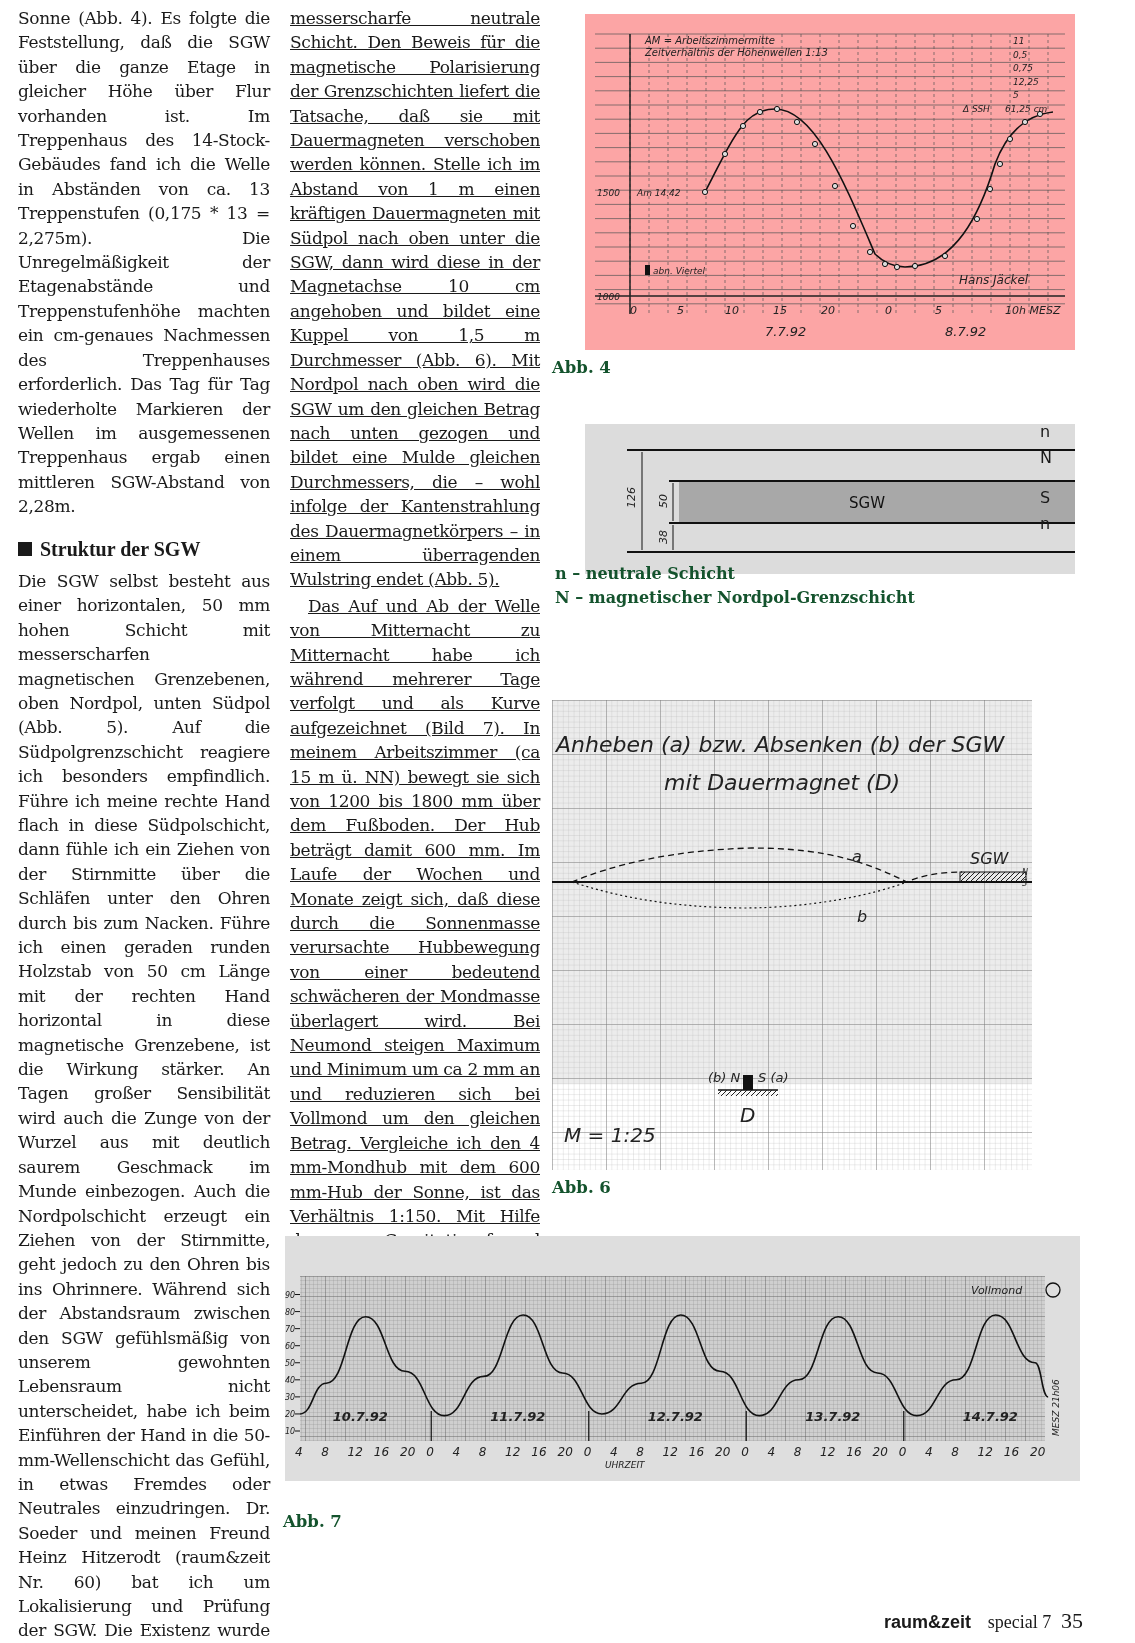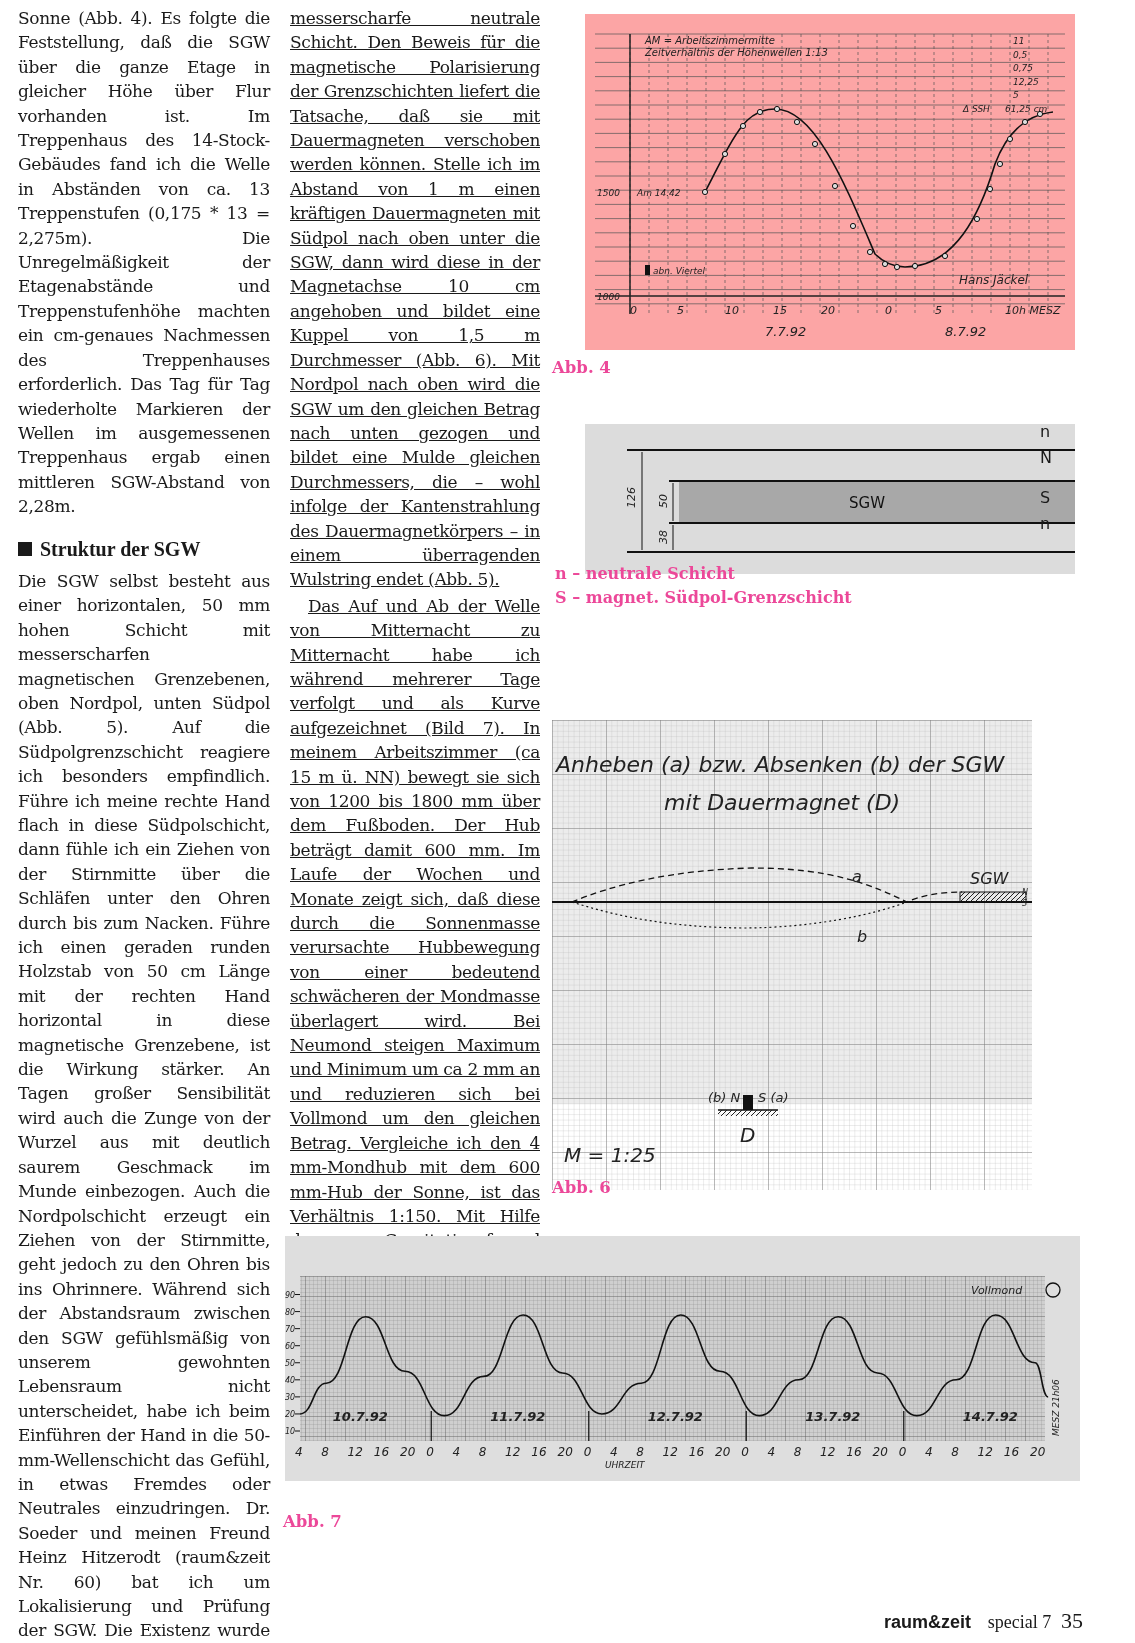--- a/index.html
+++ b/index.html
@@ -9,21 +9,21 @@
          font-family: "DejaVu Serif", serif; letter-spacing: -0.35px; }
   .col p { margin: 0; hyphens: none; }
   .col p.indent { text-indent: 18px; margin-top: 2px; }
   #col1 { left: 18px; top: 6px; width: 252px; }
   #col2 { left: 290px; top: 6px; width: 250px; text-decoration: underline; }
   .heading { font-family: Liberation Serif, serif; font-weight: bold; font-size: 20px;
              margin: 18px 0 8px 0; letter-spacing: 0; display: flex; align-items: center; }
   .heading .sq { display: inline-block; width: 14px; height: 14px; background: #1a1a1a; margin-right: 8px; }
   .fig { position: absolute; background: #fca5a5; }
   .fig svg { display: block; }
-  .caption { position: absolute; font-family: "DejaVu Serif", serif; font-weight: bold; font-size: 16.5px; line-height: 24px; color: #ec4899; }
+  .caption { position: absolute; font-family: "DejaVu Serif", serif; font-weight: bold; font-size: 16.5px; line-height: 24px; color: #14532d; }
   .hand { font-family: "DejaVu Sans", sans-serif; font-style: italic; fill: #222; }
   .footer { position: absolute; right: 52px; top: 1608px; font-size: 18px; }
   .footer .brand { font-family: "Liberation Sans", sans-serif; font-weight: bold; }
   .footer .spec { font-family: "Liberation Serif", serif; margin-left: 11px; }
   .footer .page { font-family: "Liberation Serif", serif; font-size: 22px; margin-left: 4px; }
 </style>
 </head>
 <body>
 
 <div id="col1" class="col">
@@ -163,24 +163,24 @@
   </svg>
 </div>
 <div style="position:absolute; left:1040px; top:424px; height:150px; font-family:'DejaVu Sans',sans-serif; font-size:16px;">
   <div style="position:absolute; top:-2px;">n</div>
   <div style="position:absolute; top:24px;">N</div>
   <div style="position:absolute; top:64px;">S</div>
   <div style="position:absolute; top:90px;">n</div>
 </div>
 <div class="caption" style="left:555px; top:562px; font-size:16px;">
   <div>n – neutrale Schicht</div>
-  <div>S – magnet. Südpol-Grenzschicht</div>
-</div>
-
-<div class="fig" style="left:552px; top:700px; width:480px; height:384px; background:#ececec;margin-top:20px;">
+  <div>N – magnetischer Nordpol-Grenzschicht</div>
+</div>
+
+<div class="fig" style="left:552px; top:700px; width:480px; height:384px; background:#ececec;">
   <svg width="480" height="470">
     <defs>
       <pattern id="fine" width="5.4" height="5.4" patternUnits="userSpaceOnUse">
         <path d="M5.4 0 L0 0 0 5.4" fill="none" stroke="#b5b5b5" stroke-width="0.5"></path>
       </pattern>
       <pattern id="coarse" width="54" height="54" patternUnits="userSpaceOnUse">
         <path d="M54 0 L0 0 0 54" fill="none" stroke="#7a7a7a" stroke-width="0.9"></path>
       </pattern>
       <pattern id="hatch" width="5" height="5" patternUnits="userSpaceOnUse">
         <path d="M0 5 L5 0" stroke="#222" stroke-width="1"></path>

